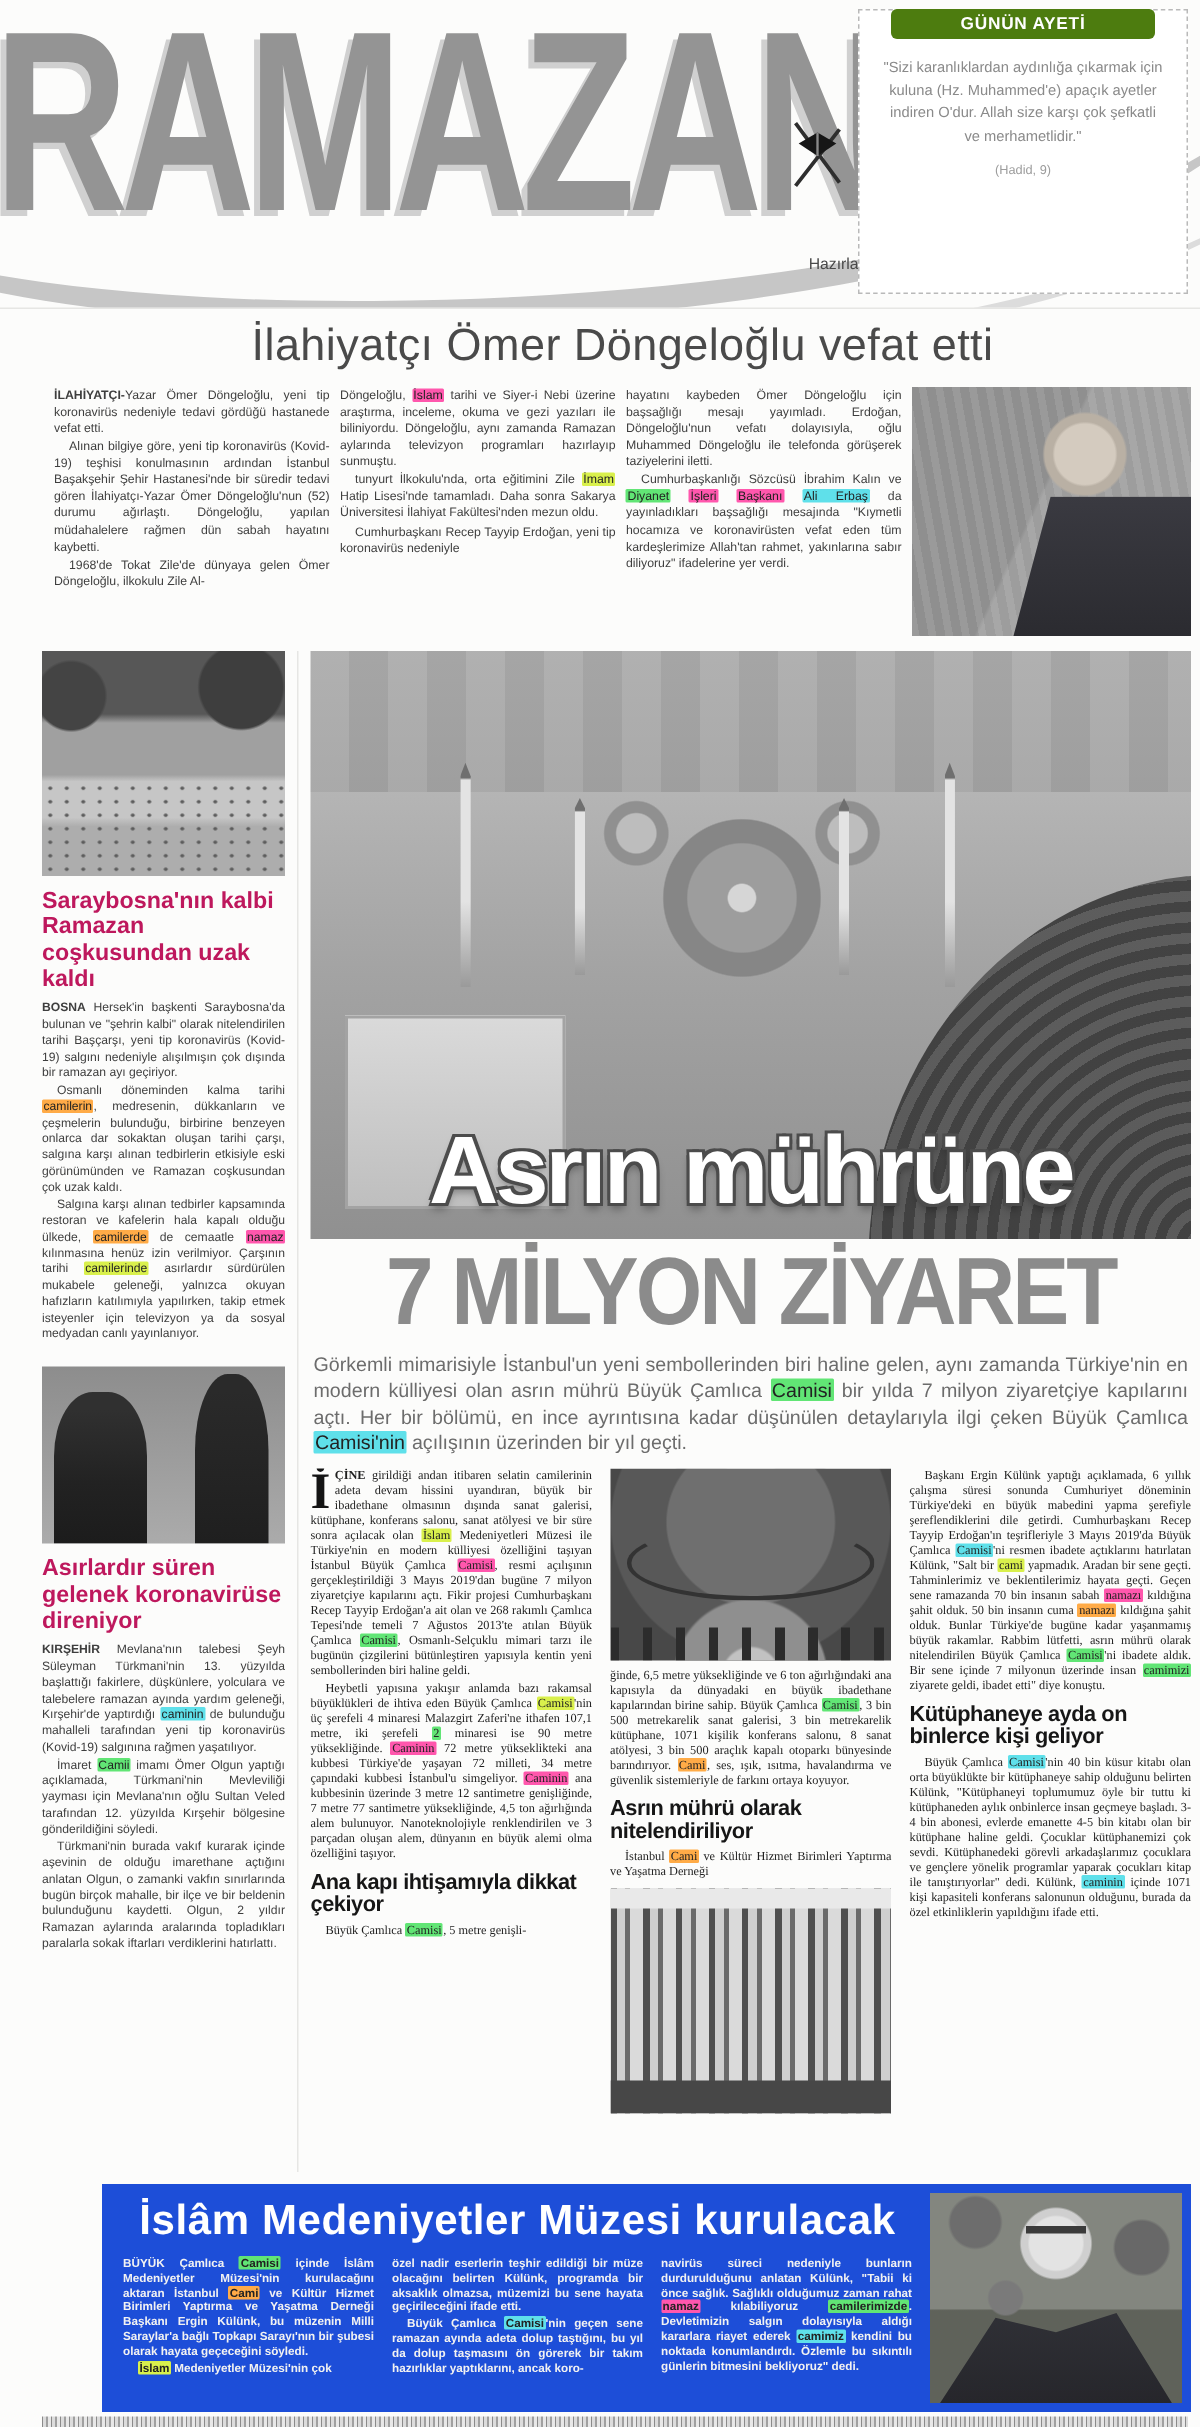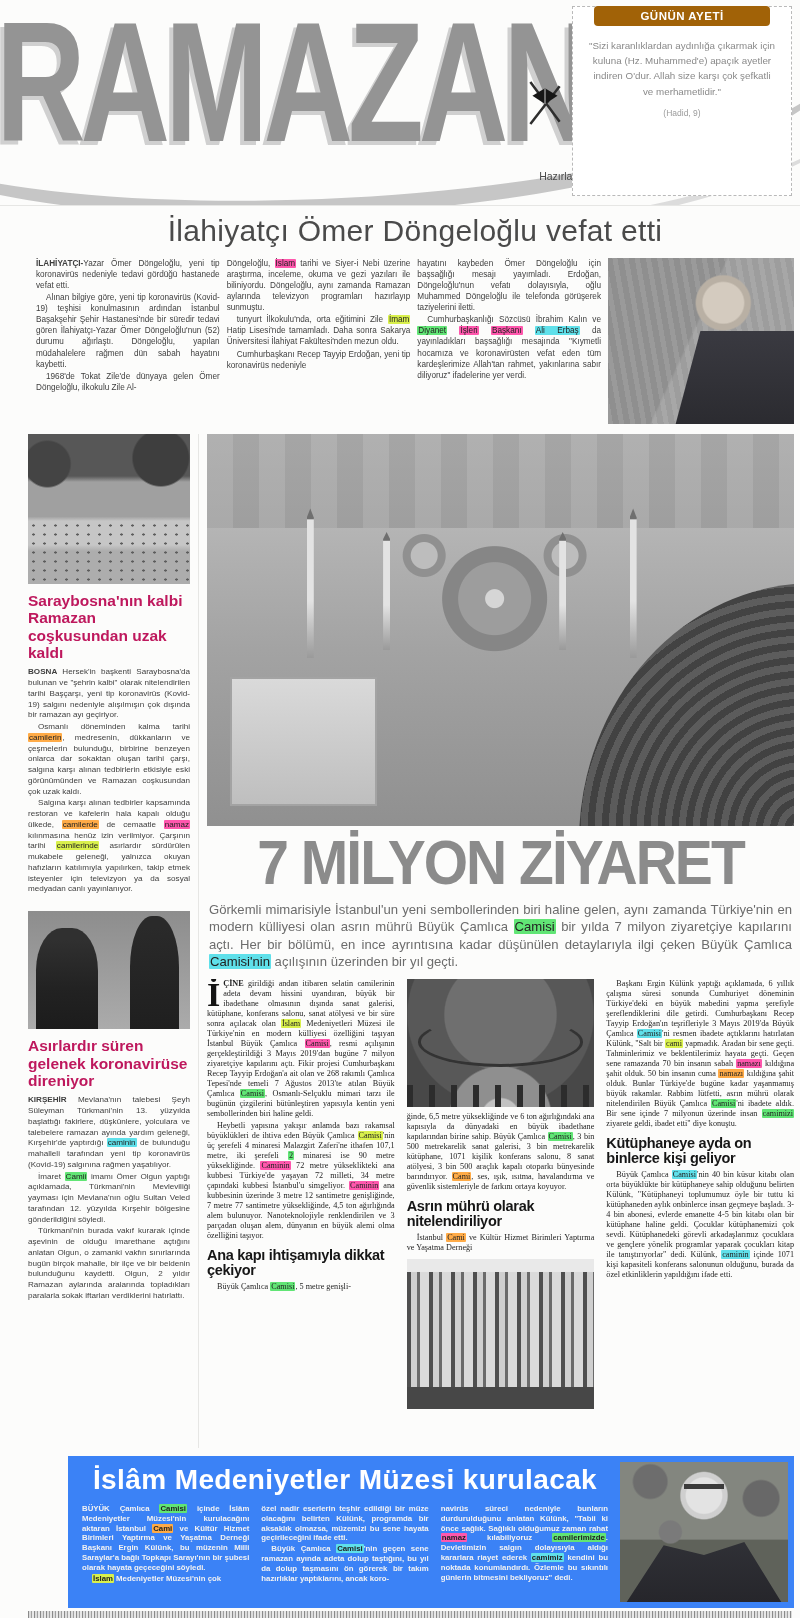--- a/index.html
+++ b/index.html
@@ -9,21 +9,21 @@
   .masthead{position:relative;height:205px;overflow:hidden;border-bottom:1px solid #e6e6e4;}
   .ramazan{position:absolute;top:-16px;left:-4px;font-size:124px;font-weight:bold;color:#949494;
            letter-spacing:-5px;white-space:nowrap;transform:scale(1.0,1.38);transform-origin:left top;
            text-shadow:-4px 3px 0 #d0d0d0;}
   .swoosh{position:absolute;border:0 solid transparent;border-radius:50%;pointer-events:none;}
   .sw1{top:-52px;left:-160px;width:1000px;height:250px;border-bottom:16px solid #c6c6c6;transform:rotate(-3deg);}
   .sw2{top:-30px;left:-190px;width:1060px;height:270px;border-bottom:8px solid #dcdcdc;transform:rotate(-2deg);}
   .quran-icon{position:absolute;right:234px;top:80px;z-index:6;}
   .ayet-box{position:absolute;right:8px;top:6px;width:218px;height:188px;background:#fff;
             border:1px dashed #b9b9b9;z-index:5;}
-  .ayet-label{width:152px;margin:-1px auto 12px;background:#a16207;color:#fff;border-radius:4px;
+  .ayet-label{width:152px;margin:-1px auto 12px;background:#4d7c0f;color:#fff;border-radius:4px;
               font-size:11.5px;font-weight:bold;text-align:center;padding:4px 12px;letter-spacing:.5px;}
   .ayet-quote{font-size:9.8px;color:#8a8a8a;text-align:center;line-height:1.55;margin:0;padding:0 14px;}
   .ayet-source{font-size:8.5px;color:#9c9c9c;text-align:center;margin:9px 0 0;}
   .credits{position:absolute;right:8px;top:170px;font-size:10.5px;color:#4a4a4a;}
   
   .hl{color:#222;padding:0 1px;border-radius:1px;}
   .hl-g{background:var(--hl-g,#61e575);} .hl-c{background:var(--hl-c,#5fe0ea);}
   .hl-p{background:var(--hl-p,#ff57ad);} .hl-y{background:var(--hl-y,#d9f04c);}
   .hl-o{background:var(--hl-o,#ffab47);}
   .b{font-weight:bold;}
@@ -96,21 +96,21 @@
   .interior::after{content:"";position:absolute;left:0;right:0;bottom:0;height:17%;
        background:repeating-linear-gradient(90deg,#2c2c2c 0 6px,rgba(0,0,0,0) 6px 22px);}
   .interior::before{content:"";position:absolute;left:6%;right:6%;top:30%;height:34%;border-radius:50%;
        border:3px solid #333;border-top-color:rgba(0,0,0,0);}
   .library{width:100%;height:150px;margin-top:6px;
      background:
        linear-gradient(180deg,#e9e9e9 0 9%, rgba(0,0,0,0) 9%),
        repeating-linear-gradient(90deg,#4f4f4f 0 4px,#cfcfcf 4px 10px,#6a6a6a 10px 13px,#dadada 13px 22px);}
   .library::after{content:"";position:absolute;left:0;right:0;bottom:0;height:15%;background:#474747;}
   
-  .museum{position:relative;margin:8px 6px 0 68px;height:152px;background:#3b82f6;color:#f3f3f3;
+  .museum{position:relative;margin:8px 6px 0 68px;height:152px;background:#1d4ed8;color:#f3f3f3;
           padding:6px 186px 4px 14px;box-sizing:border-box;}
   .mu-title{text-align:center;font-size:28px;font-weight:bold;margin:2px 0 8px;letter-spacing:.4px;color:#fff;}
   .mu-cols{display:flex;gap:12px;overflow:hidden;height:104px;}
   .mu-col{flex:1;min-width:0;font-size:7.8px;font-weight:bold;line-height:1.26;text-align:justify;color:#f2f2f2;}
   .masked{position:absolute;right:6px;top:6px;bottom:6px;width:168px;
      background:
        radial-gradient(circle at 50% 24%, #e3e3e3 0 13%, #cfcfcf 14% 17%, rgba(0,0,0,0) 18%),
        radial-gradient(circle at 18% 14%, #6d6d6d 0 9%, rgba(0,0,0,0) 10%),
        radial-gradient(circle at 84% 26%, #686868 0 10%, rgba(0,0,0,0) 11%),
        radial-gradient(circle at 30% 50%, #7a7a7a 0 8%, rgba(0,0,0,0) 9%),
@@ -189,20 +189,21 @@
 
     <div class="mainarea">
       <div class="mosque">
         <div class="roofs"></div>
         <div class="amphi"></div>
         <div class="court"></div>
         <div class="mn mn1"></div>
         <div class="mn mn2"></div>
         <div class="mn mn3"></div>
         <div class="mn mn4"></div>
+        <div class="kicker">Asrın mührüne</div>
       </div>
       <h1 class="bighead">7 MİLYON ZİYARET</h1>
       <p class="lead"><span>Görkemli mimarisiyle İstanbul'un yeni sembollerinden biri haline gelen, aynı zamanda Türkiye'nin en modern külliyesi olan asrın mührü Büyük Çamlıca </span><span class="hl hl-g">Camisi</span><span> bir yılda 7 milyon ziyaretçiye kapılarını açtı. Her bir bölümü, en ince ayrıntısına kadar düşünülen detaylarıyla ilgi çeken Büyük Çamlıca </span><span class="hl hl-c">Camisi'nin</span><span> açılışının üzerinden bir yıl geçti.</span></p>
 
       <div class="cols3">
         <div class="mcol">
           <div class="mp0">
             <span class="dropcap">İ</span><span><span class="b">ÇİNE</span><span> girildiği andan itibaren selatin camilerinin adeta devam hissini uyandıran, büyük bir ibadethane olmasının dışında sanat galerisi, kütüphane, konferans salonu, sanat atölyesi ve bir süre sonra açılacak olan </span><span class="hl hl-y">İslam</span><span> Medeniyetleri Müzesi ile Türkiye'nin en modern külliyesi özelliğini taşıyan İstanbul Büyük Çamlıca </span><span class="hl hl-p">Camisi</span><span>, resmi açılışının gerçekleştirildiği 3 Mayıs 2019'dan bugüne 7 milyon ziyaretçiye kapılarını açtı. Fikir projesi Cumhurbaşkanı Recep Tayyip Erdoğan'a ait olan ve 268 rakımlı Çamlıca Tepesi'nde temeli 7 Ağustos 2013'te atılan Büyük Çamlıca </span><span class="hl hl-g">Camisi</span><span>, Osmanlı-Selçuklu mimari tarzı ile bugünün çizgilerini bütünleştiren yapısıyla kentin yeni sembollerinden biri haline geldi.</span></span>
           </div>
           <div class="mp"><span>Heybetli yapısına yakışır anlamda bazı rakamsal büyüklükleri de ihtiva eden Büyük Çamlıca </span><span class="hl hl-y">Camisi</span><span>'nin üç şerefeli 4 minaresi Malazgirt Zaferi'ne ithafen 107,1 metre, iki şerefeli </span><span class="hl hl-g">2</span><span> minaresi ise 90 metre yüksekliğinde. </span><span class="hl hl-p">Caminin</span><span> 72 metre yükseklikteki ana kubbesi Türkiye'de yaşayan 72 milleti, 34 metre çapındaki kubbesi İstanbul'u simgeliyor. </span><span class="hl hl-p">Caminin</span><span> ana kubbesinin üzerinde 3 metre 12 santimetre genişliğinde, 7 metre 77 santimetre yüksekliğinde, 4,5 ton ağırlığında alem bulunuyor. Nanoteknolojiyle renklendirilen ve 3 parçadan oluşan alem, dünyanın en büyük alemi olma özelliğini taşıyor.</span></div>

